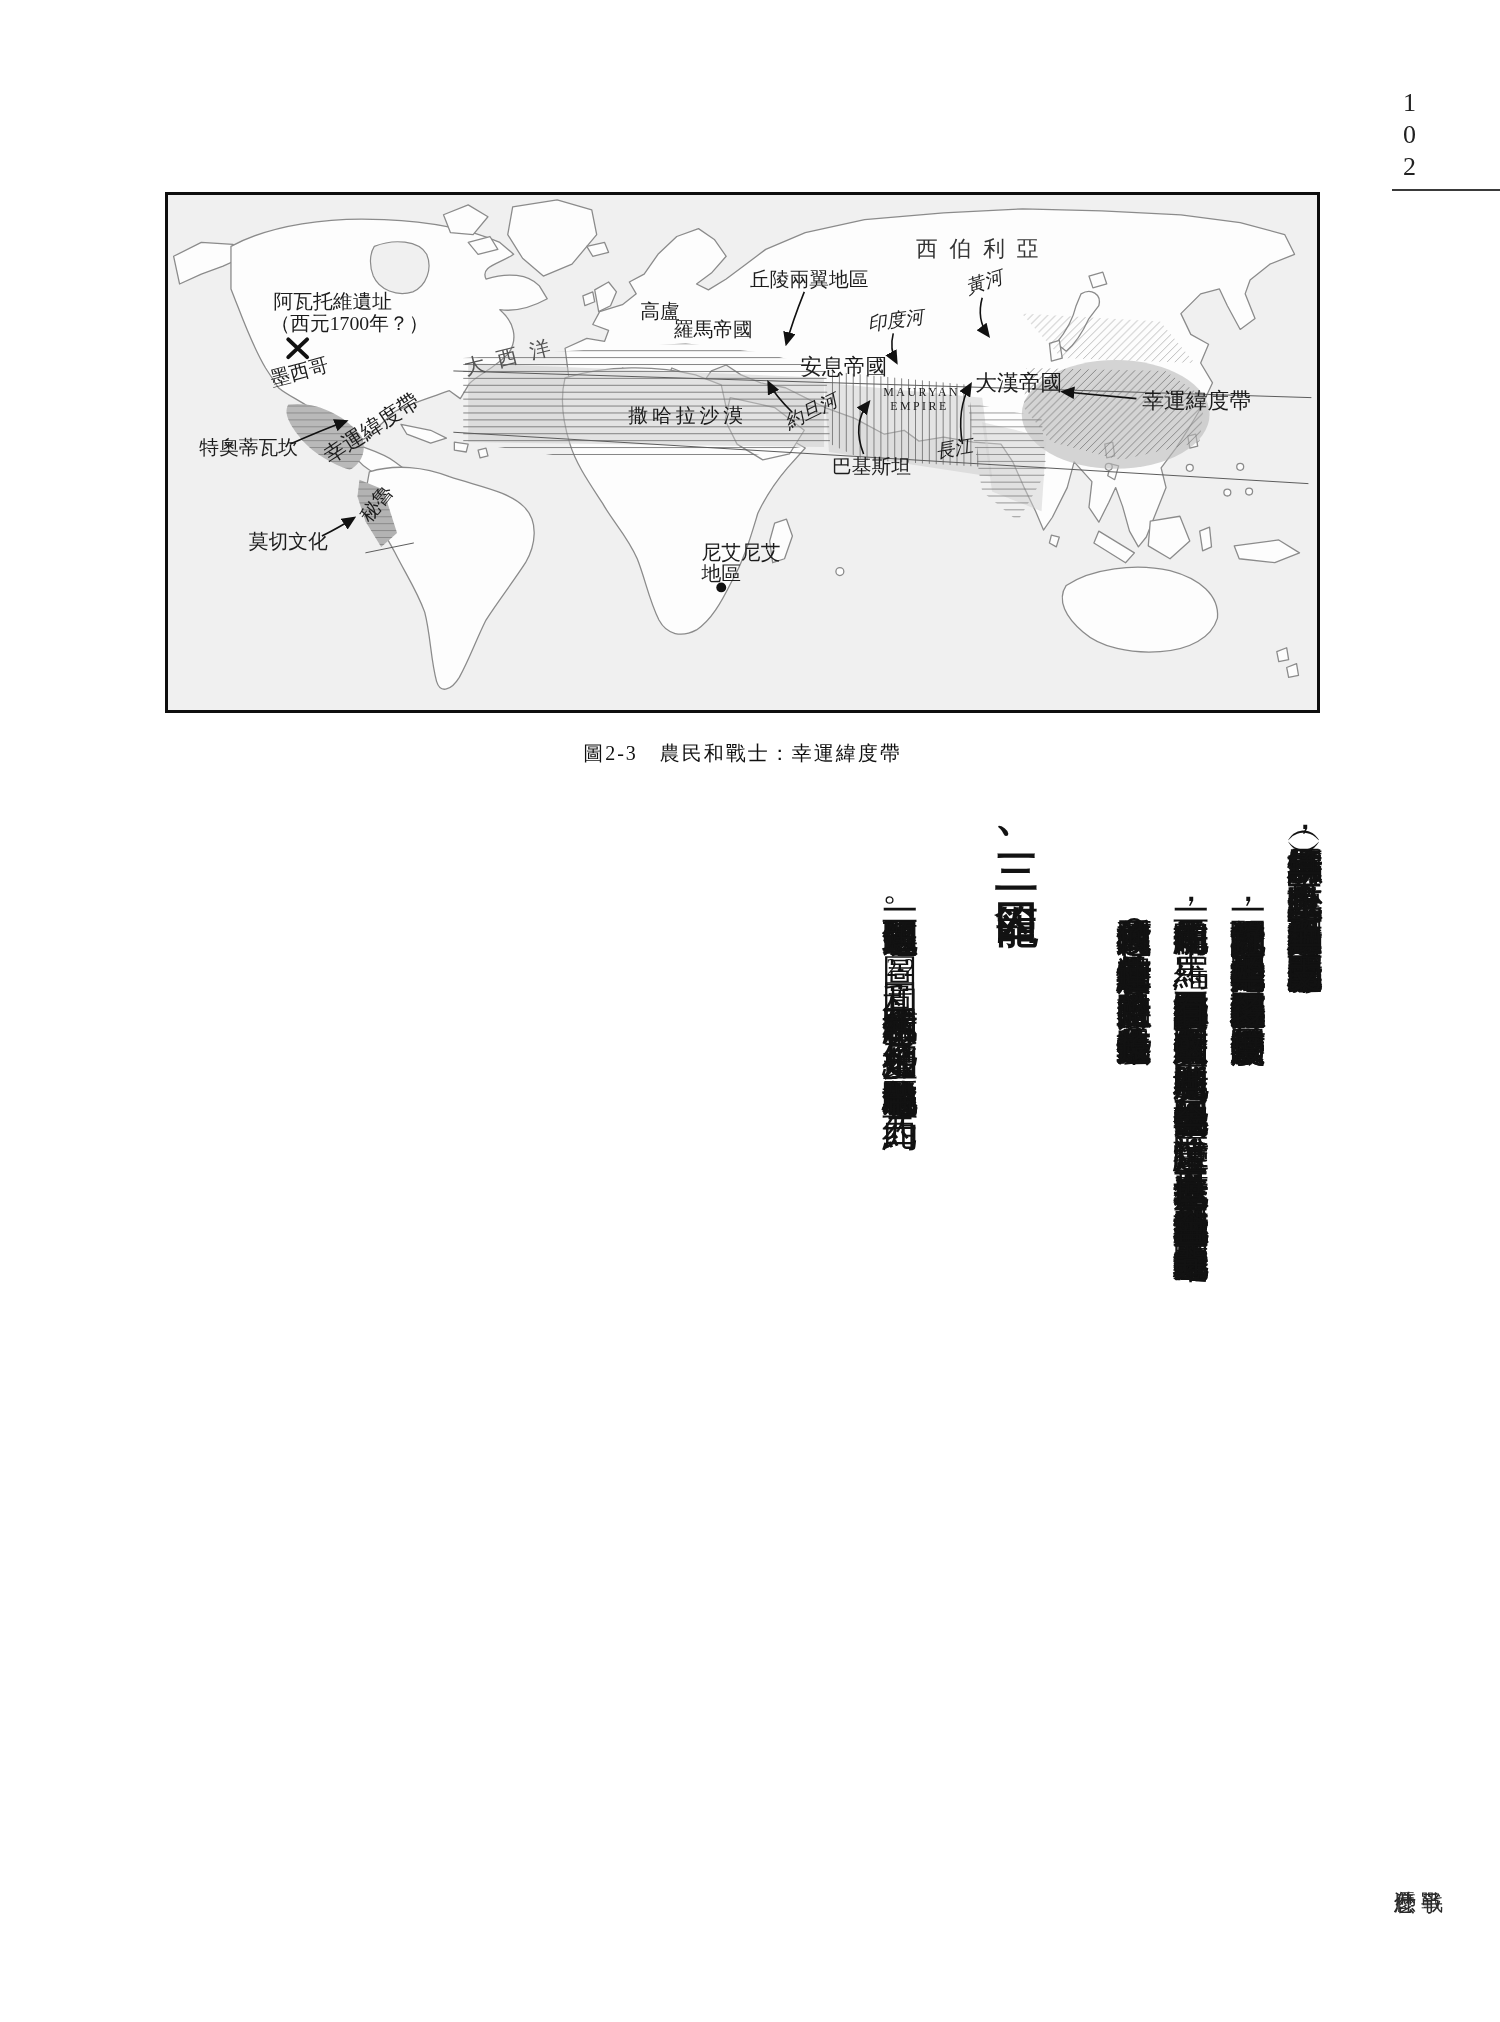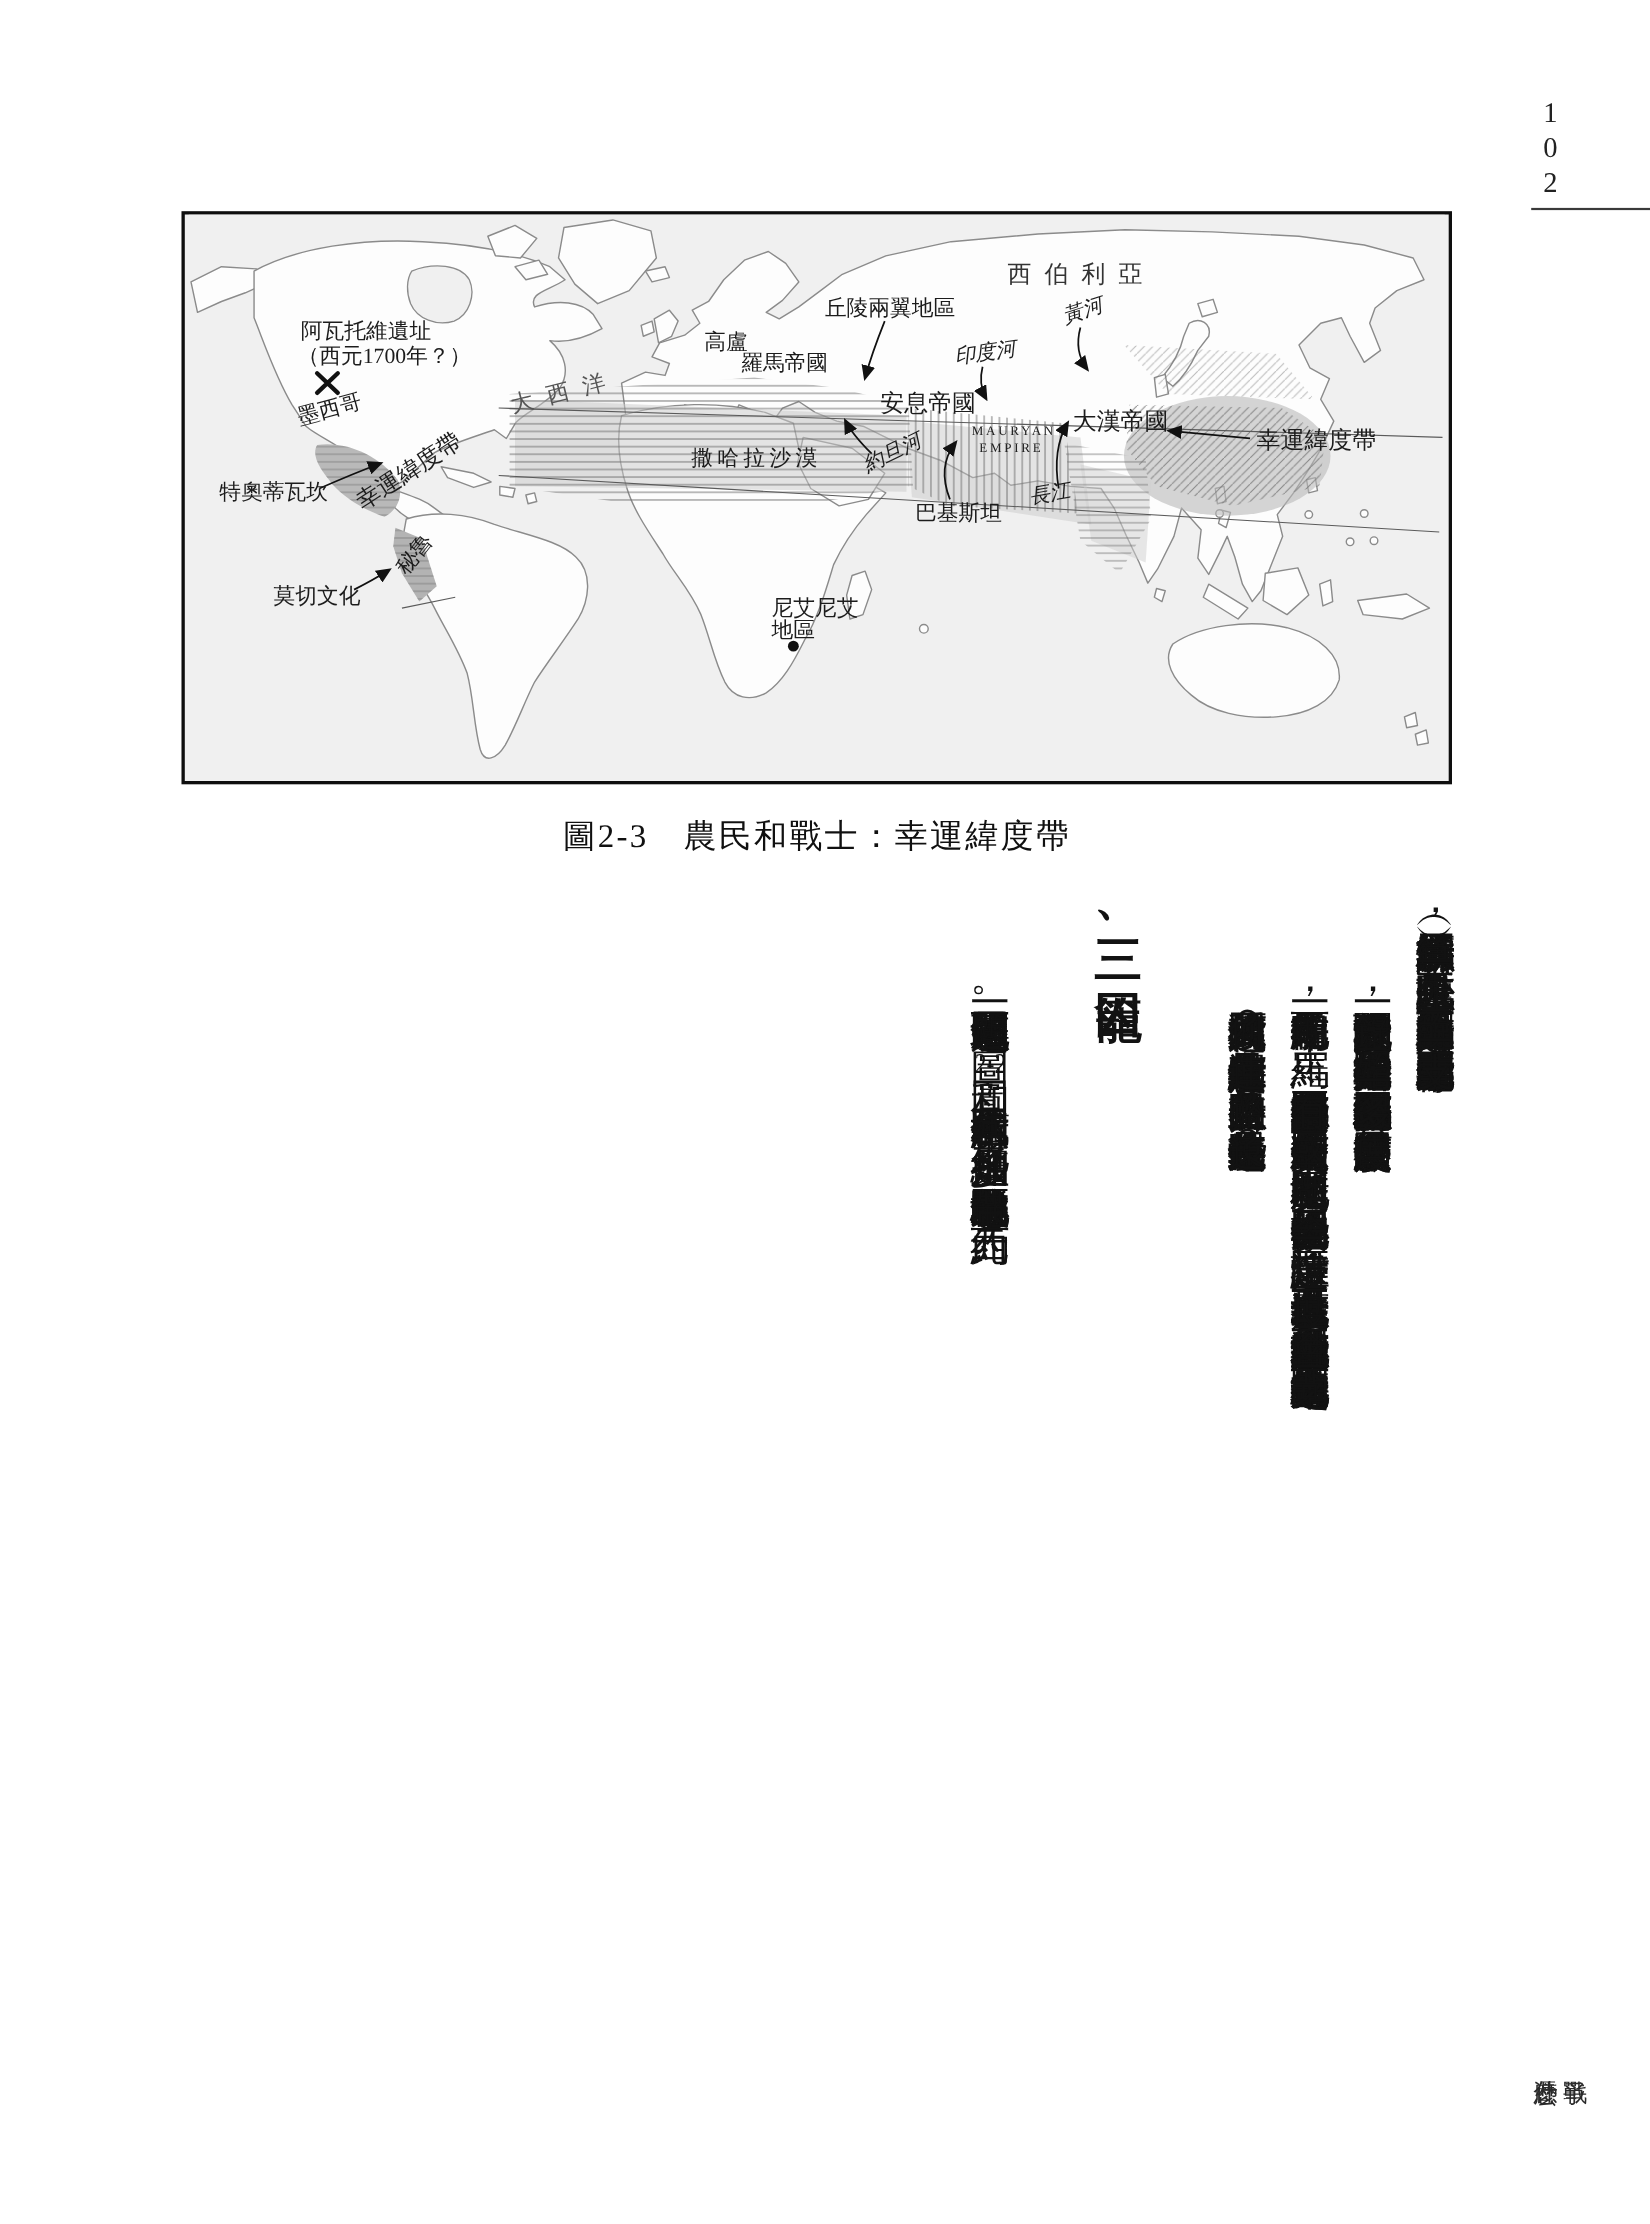--- a/index.html
+++ b/index.html
@@ -22,21 +22,21 @@
     writing-mode:vertical-rl;font-size:22px;line-height:27px;color:#2a2a2a;
   }
   
   .map-frame{
     position:absolute;left:165px;top:192px;width:1155px;height:521px;
     border:3px solid #0e0e0e;background:#f0f0f0;box-sizing:border-box;
   }
   .map-frame svg{display:block;width:100%;height:100%;}
   .caption{
     position:absolute;left:165px;top:740px;width:1155px;text-align:center;
-    font-size:30px;letter-spacing:2px;color:#101010;
+    font-size:20px;letter-spacing:2px;color:#101010;
   }
   
   .body-text{
     position:absolute;left:167px;top:820px;width:1166px;height:1068px;
     writing-mode:vertical-rl;text-orientation:mixed;
     font-size:36px;line-height:57px;color:#121212;
   }
   .body-text p{margin:0;padding:0;}
   .body-text p.ind{text-indent:72px;}
   .body-text h3{

